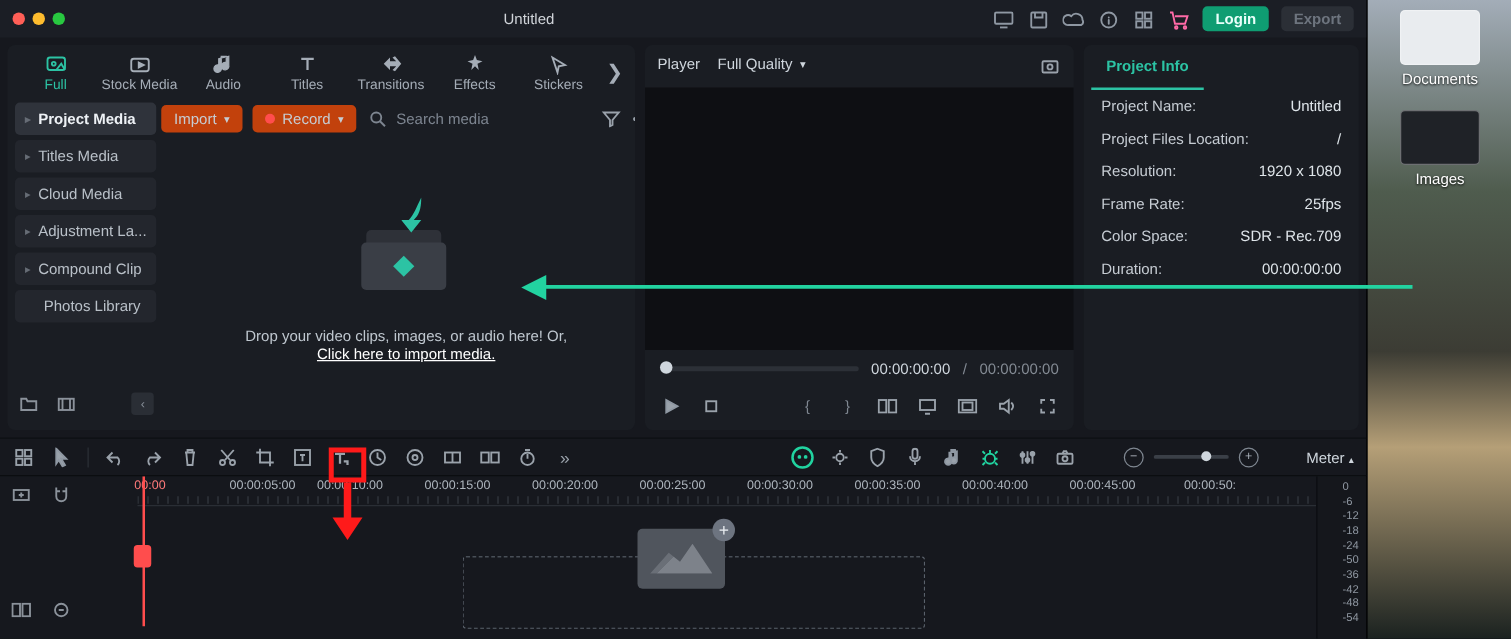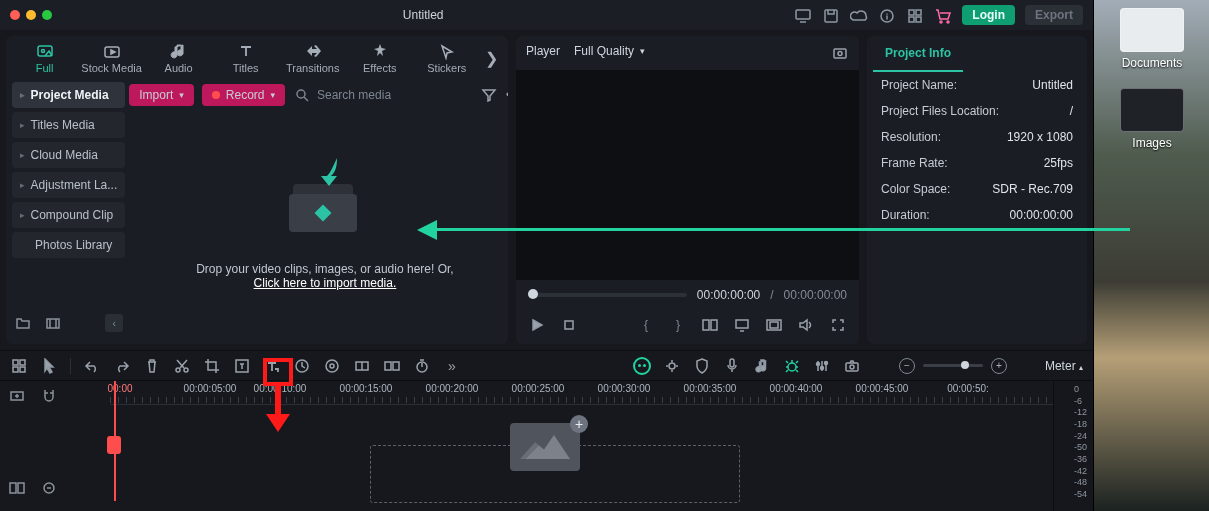--- a/index.html
+++ b/index.html
@@ -50,21 +50,21 @@
   .side-item { display:flex; align-items:center; gap:6px; background:#23262d; border-radius:4px; padding:6px 8px; color:#b9c0c8; font-size:12px; white-space:nowrap; overflow:hidden; text-overflow:ellipsis;}
   .side-item.active { background:#2f333b; color:#eef2f6; font-weight:600;}
   .side-caret { font-size:9px; color:#666c75;}
   .sidebar-spacer { flex:1;}
   .sidebar-bottom { display:flex; align-items:center; gap:12px; padding:6px 2px; color:#868e98;}
   .sidebar-bottom .gap { flex:1;}
   .mini-btn { width:18px; height:18px; display:inline-flex; align-items:center; justify-content:center; background:#2a2e35; border-radius:3px; font-size:10px;}
 
   .media-content { flex:1; display:flex; flex-direction:column;}
   .content-toolbar { display:flex; align-items:center; gap:8px; padding:2px 0 8px 4px;}
-  .dd { background:#be185d; padding:4px 10px; border-radius:4px; display:flex; align-items:center; gap:6px; font-size:12px; color:#c6ccd3;}
+  .dd { background:#c2410c; padding:4px 10px; border-radius:4px; display:flex; align-items:center; gap:6px; font-size:12px; color:#c6ccd3;}
   .rec-dot { width:8px; height:8px; border-radius:50%; background:#ff4d4d;}
   .search-wrap { display:flex; align-items:center; gap:6px; flex:1; color:#7d8590;}
   .searchbox { flex:1; background:transparent; border:none; outline:none; color:#cfd6dd; font-size:12px;}
   .searchbox::placeholder { color:#7d8590;}
   .dots { letter-spacing:2px; color:#9aa2ab;}
 
   .dropzone { flex:1; display:flex; flex-direction:column; align-items:center; justify-content:center; position:relative;}
   .folder-graphic { width:80px; height:70px; position:relative; margin-bottom:30px;}
   .fg-folder-back { position:absolute; bottom:6px; left:8px; width:60px; height:42px; background:#2e3138; border-radius:4px;}
   .fg-folder-front { position:absolute; bottom:0; left:4px; width:68px; height:38px; background:#3a3e46; border-radius:4px; display:flex; align-items:center; justify-content:center;}

